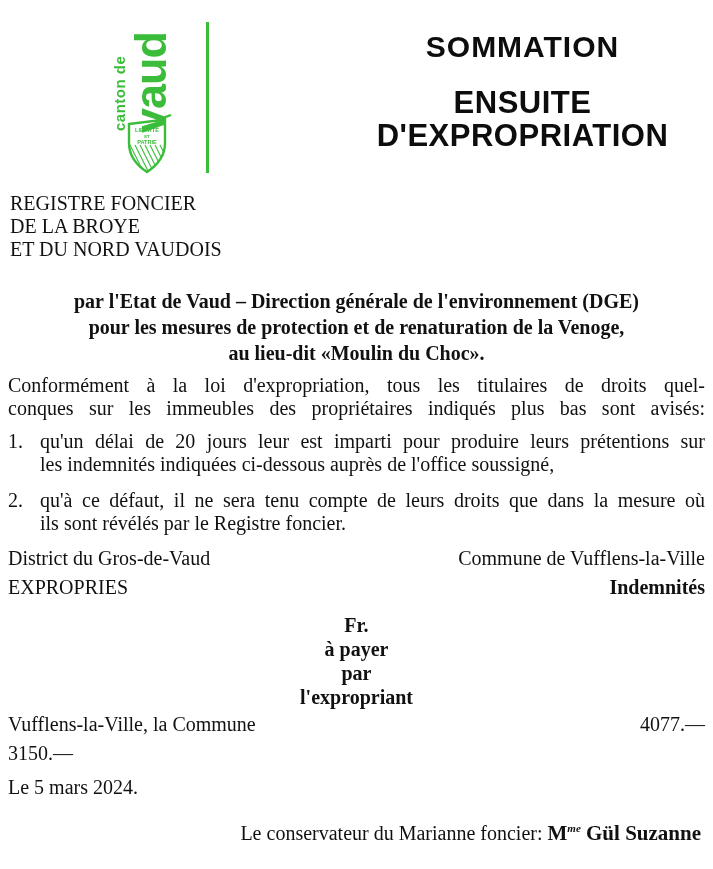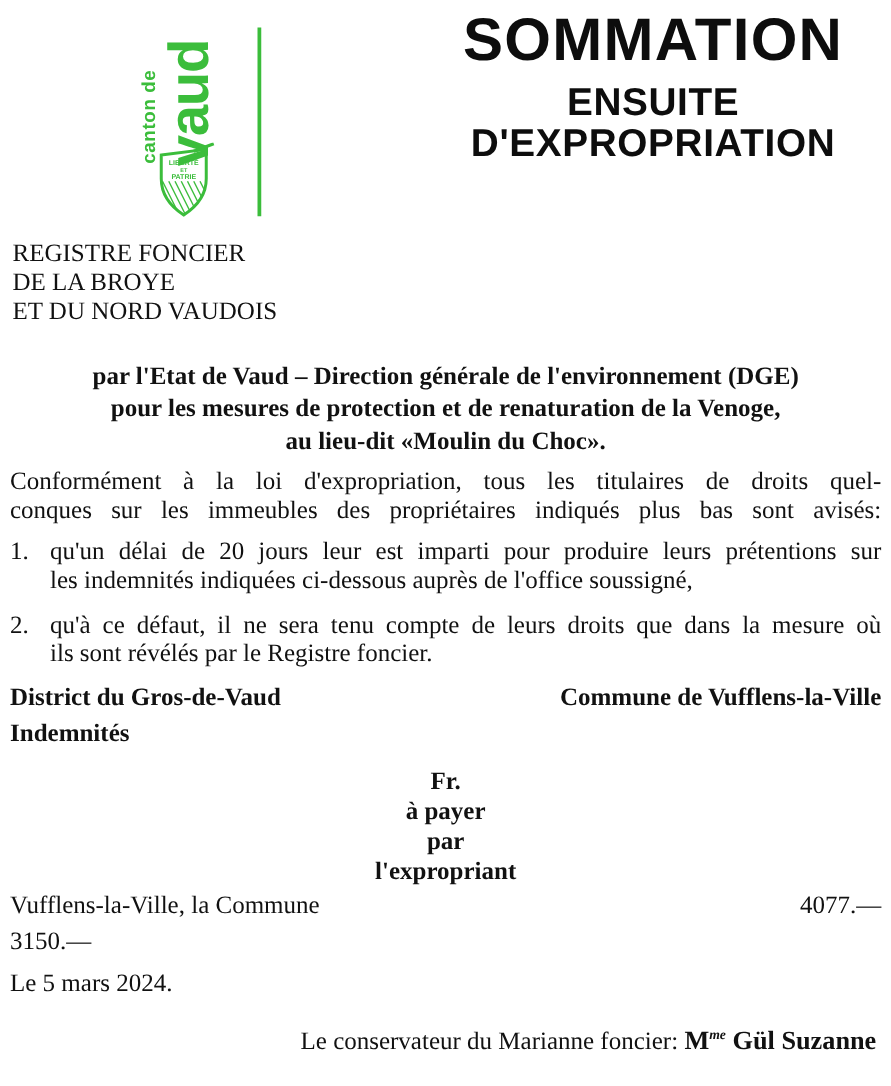--- a/index.html
+++ b/index.html
@@ -34,34 +34,34 @@
   .office-address{
     position:absolute;left:10px;top:192px;width:320px;
     text-align:left;font-size:20px;line-height:23px;
   }
   .title-block{
     position:absolute;left:335px;top:8px;width:375px;
     text-align:center;
     font-family:"Liberation Sans", sans-serif;
     font-weight:bold;color:#0d0d0d;
   }
-  .doc-title{font-size:48px;line-height:50px;letter-spacing:1px;margin:0;}
+  .doc-title{font-size:30px;line-height:50px;letter-spacing:1px;margin:14px;}
   .doc-subtitle{margin-top:7px;font-size:31px;line-height:33px;letter-spacing:0.5px;}
   
   .content{position:absolute;left:8px;right:8px;top:288px;font-size:20px;}
   .intro-bold{font-weight:bold;text-align:center;line-height:26px;}
   .para{margin-top:8px;line-height:23px;}
   .just{text-align:justify;text-align-last:justify;}
   .olist{margin-top:10px;}
   .olist-item{display:flex;margin-top:0;line-height:23px;}
   .olist-item + .olist-item{margin-top:13px;}
   .olist-num{flex:0 0 32px;}
   .olist-text{flex:1;}
   .two-col{display:flex;justify-content:space-between;line-height:23px;}
-  .row-district{margin-top:12px;font-weight:bold;}
+  .row-district{margin-top:12px;font-weight:normal;}
   .row-headers{margin-top:6px;}
   .bold{font-weight:bold;}
   .amount-header{margin-top:14px;text-align:center;font-weight:bold;line-height:24px;}
   .pay-row{display:flex;justify-content:space-between;align-items:flex-end;line-height:22px;}
   .pay-row-1{margin-top:4px;}
   .pay-row-2{margin-top:7px;}
   .date-line{margin-top:12px;line-height:23px;}
   .signature{margin-top:17px;text-align:right;line-height:24px;padding-right:4px;}
   .signature b{font-size:21px;}
   .signature sup{font-size:11px;font-weight:bold;font-style:italic;}
@@ -146,20 +146,21 @@
         </div>
       </div>
     </div>
 
     <div class="two-col row-district">
       <div>District du Gros-de-Vaud</div>
       <div>Commune de Vufflens-la-Ville</div>
     </div>
 
     <div class="two-col row-headers">
+      <div>EXPROPRIES</div>
       <div class="bold">Indemnités</div>
     </div>
 
     <div class="amount-header">
       <div>Fr.</div>
       <div>à payer</div>
       <div>par</div>
       <div>l'expropriant</div>
     </div>
 

